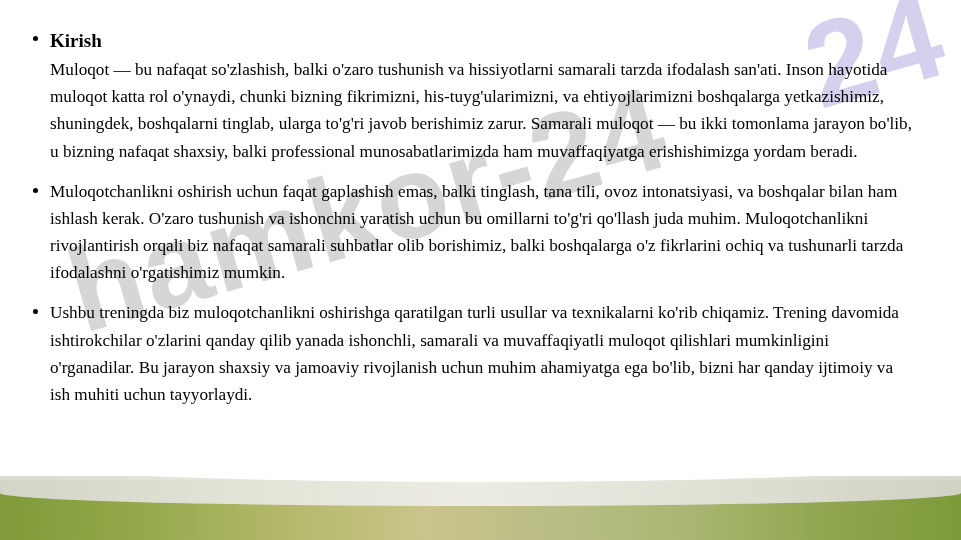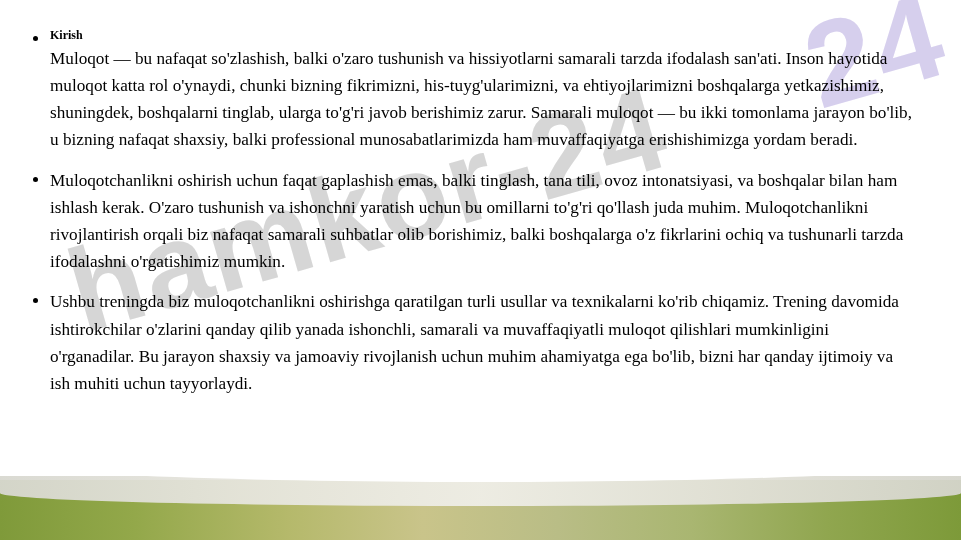--- a/index.html
+++ b/index.html
@@ -79,21 +79,21 @@
     left: 5px;
     top: 10px;
     width: 5px;
     height: 5px;
     border-radius: 50%;
     background: #000000;
   }
   .lead {
     display: block;
     font-weight: bold;
-    font-size: 12px;
+    font-size: 19px;
   }
   .para {
     display: block;
   }
 
   
   .band {
     position: absolute;
     left: 0;
     width: 961px;

